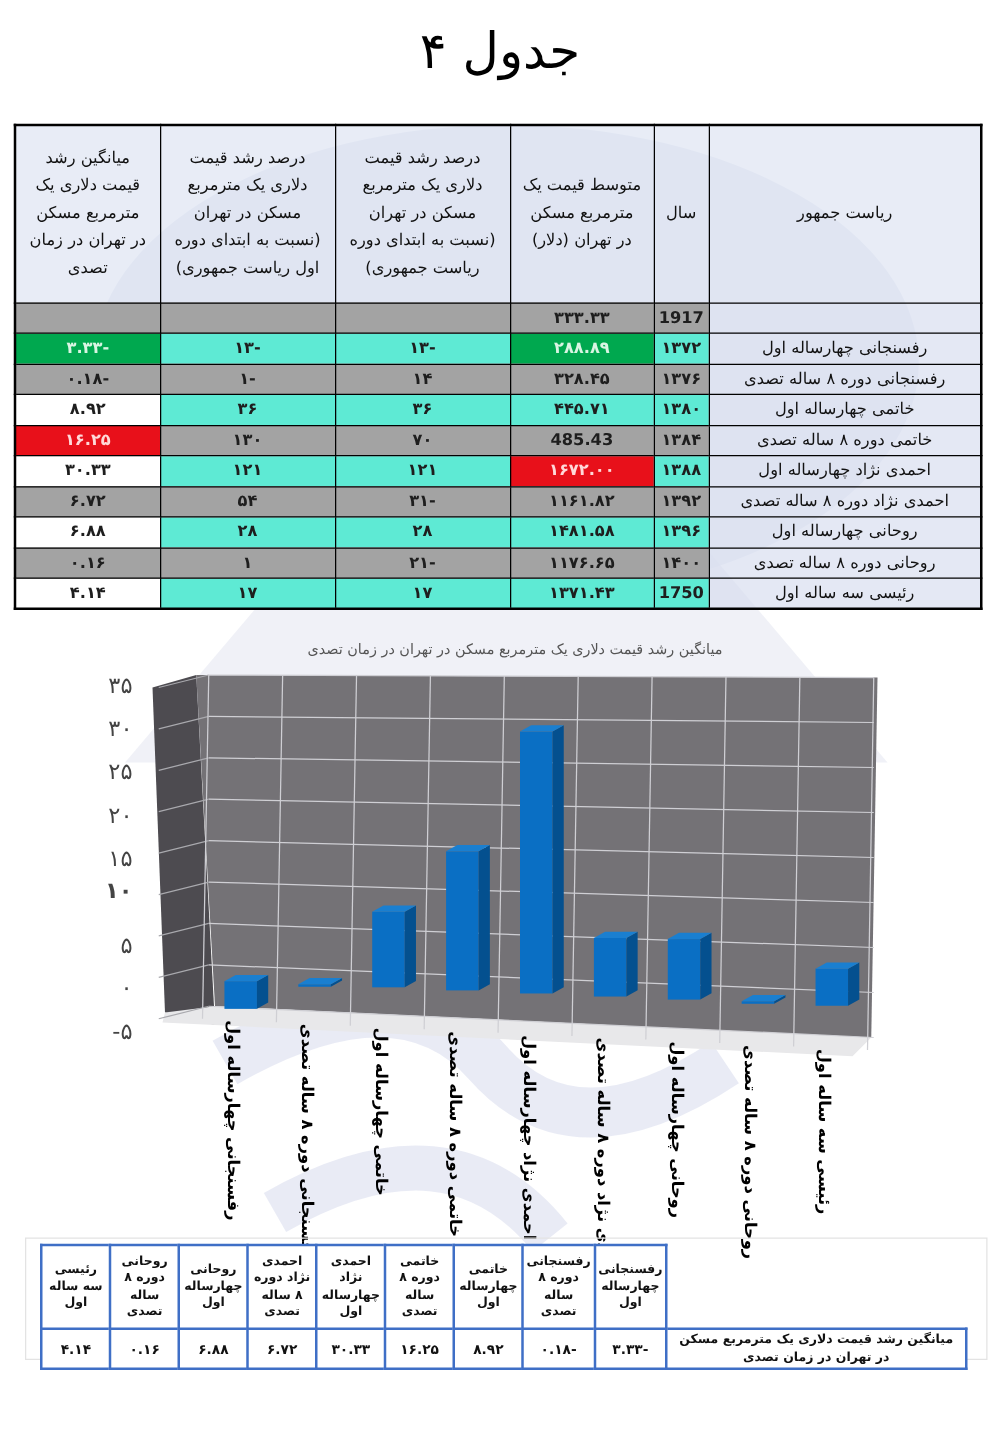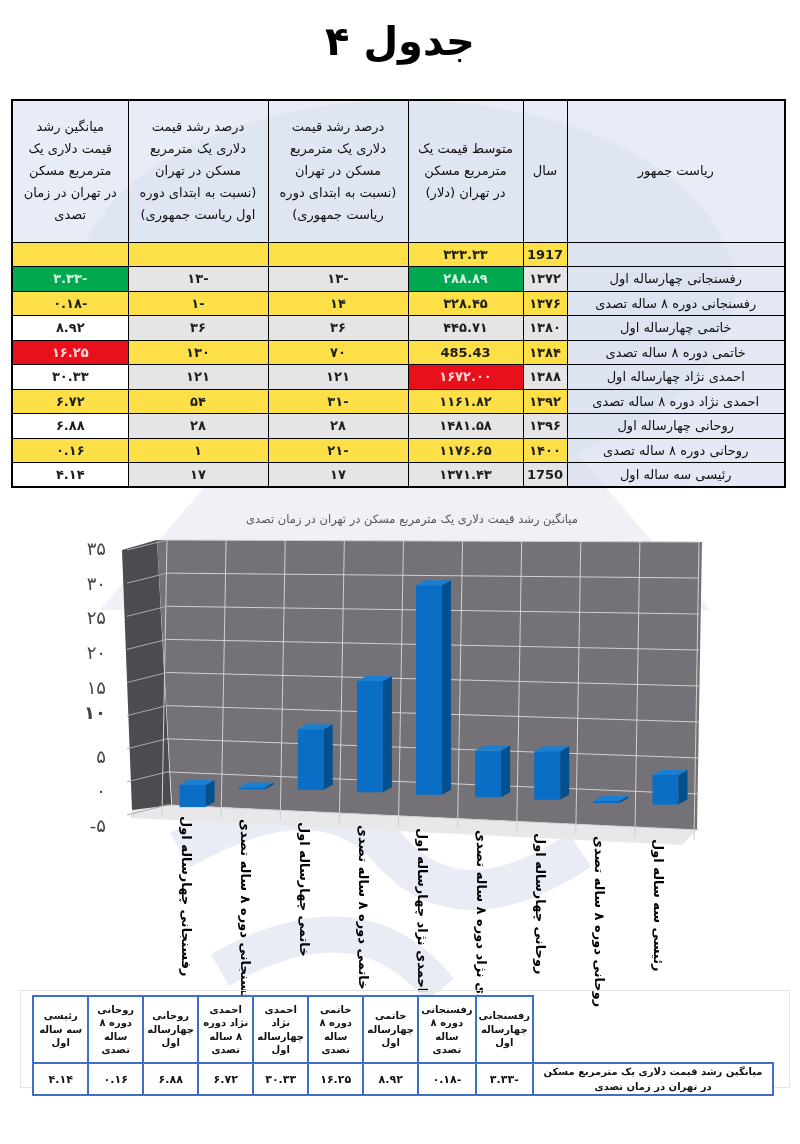--- a/index.html
+++ b/index.html
@@ -4,21 +4,21 @@
 <style>
   * { box-sizing: border-box; margin: 0; padding: 0; }
   html, body { width: 800px; height: 1144px; background: #ffffff; overflow: hidden; }
   body { position: relative; font-family: "DejaVu Sans", sans-serif; color: #111; }
 
   
   .watermark { position: absolute; left: 60px; top: 90px; width: 690px; height: 1000px; pointer-events: none; z-index: 0; }
 
   .page-title {
     position: absolute; top: 18px; left: 0; width: 800px; text-align: center;
-    font-family: "DejaVu Sans", sans-serif; font-weight: bold; font-size: 40px; color: #000;
+    font-family: "DejaVu Sans", sans-serif; font-weight: normal; font-size: 40px; color: #000;
     direction: rtl; z-index: 2;
   }
 
   
   .main-table {
     position: absolute; left: 11px; top: 99px; width: 775px;
     border-collapse: collapse; direction: rtl; z-index: 2;
     border: 2px solid #000;
     font-family: "DejaVu Sans", sans-serif;
   }
@@ -28,22 +28,22 @@
   .main-table th {
     height: 142px; font-weight: normal; font-size: 13px; line-height: 1.7; padding: 0 8px;
     background: rgba(214,220,238,0.55);
   }
   .main-table td { height: 24.5px; font-size: 13px; font-weight: bold; }
   .main-table td.name { font-weight: normal; background: rgba(214,220,238,0.65); width: 218px; }
   .main-table td.year { width: 44px; }
   .main-table td.price { width: 115px; }
   .main-table td.pct1 { width: 140px; }
   .main-table td.pct2 { width: 140px; }
-  .main-table tr.gray td:not(.name) { background: #fde047; color: #1e1e1e; }
-  .main-table tr.light td:not(.name) { background: #e5e5e5; color: #1e1e1e; }
+  .main-table tr.gray td:not(.name) { background: #a3a3a3; color: #1e1e1e; }
+  .main-table tr.light td:not(.name) { background: #5eead4; color: #1e1e1e; }
   .main-table td.hl-green { background: #00a84f !important; color: #d9f5e3 !important; }
   .main-table td.hl-red { background: #e8101a !important; color: #ffd9d9 !important; }
   .main-table td.neg { color: #444; }
 
   
   .chart-wrap { position: absolute; left: 62px; top: 500px; width: 700px; height: 485px; z-index: 2; }
   .chart-title {
     position: absolute; top: 12px; left: 0; width: 700px; text-align: center; direction: rtl;
     font-size: 11.5px; color: #555; letter-spacing: 1px;
   }

